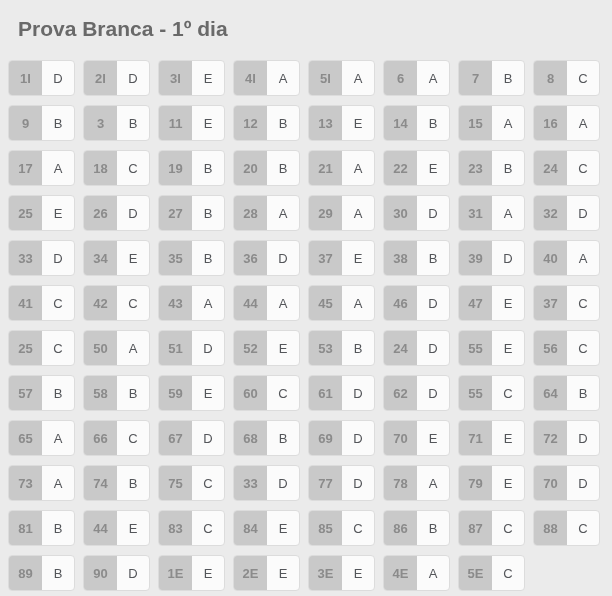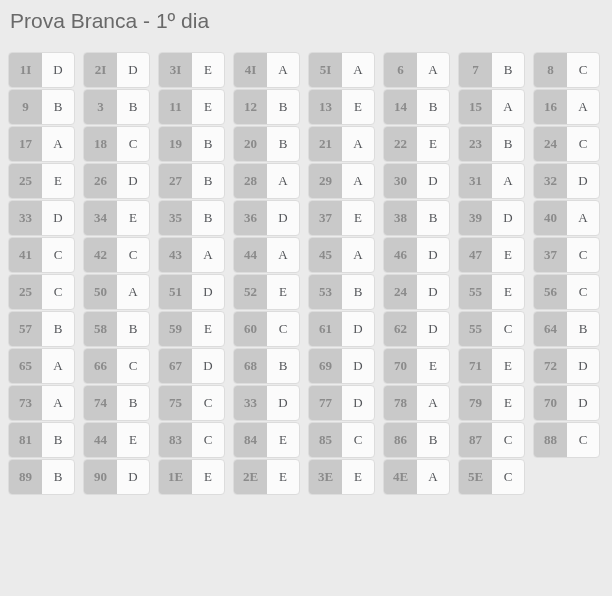--- a/index.html
+++ b/index.html
@@ -7,34 +7,33 @@
     padding: 0;
   }
   body {
     width: 612px;
     height: 596px;
     background: #ebebeb;
     font-family: "Liberation Sans", sans-serif;
     overflow: hidden;
   }
   .page-title {
-    margin: 0;
+    margin: 8px;
     padding: 8px 0 0 10px;
     font-size: 21px;
     line-height: 26px;
-    font-weight: normal;
+    font-weight: bold;
     color: #696969;
   }
   .answer-grid {
     margin: 18px 12px 0 8px;
     display: grid;
     grid-template-columns: repeat(8, 67px);
     grid-auto-rows: 36px;
-    gap: 1px 8px;
-    font-family: Liberation Serif, serif;
+    gap: 9px 8px;
   }
   .cell {
     display: flex;
     box-sizing: border-box;
     border: 1px solid #dcdcdc;
     border-radius: 4px;
     background: #fbfbfb;
     overflow: hidden;
   }
   .cell .q {

